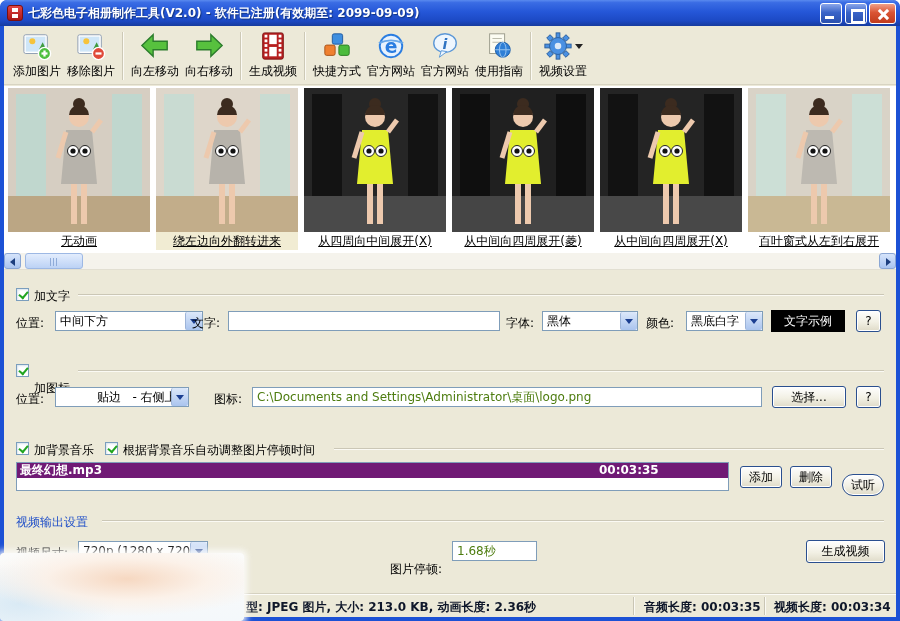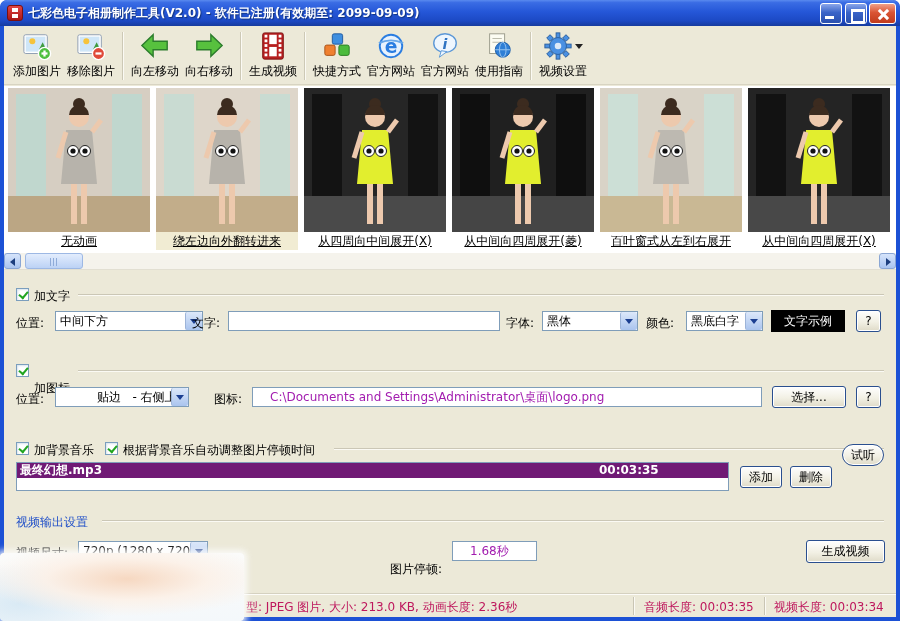--- a/index.html
+++ b/index.html
@@ -57,36 +57,36 @@
   .cb{position:absolute;width:13px;height:13px;background:#fff;border:1px solid #7b9ebd;box-shadow:inset 1px 1px 2px #d8e4ee;}
   .cb::after{content:"";position:absolute;left:2px;top:2px;width:7px;height:4px;
     border-left:2px solid #21a521;border-bottom:2px solid #21a521;transform:rotate(-50deg);}
   .groupline{position:absolute;height:0;border-top:1px solid #cbc7b6;border-bottom:1px solid #fbfaf4;}
   .xp-select{position:absolute;height:20px;background:#fff;border:1px solid #7f9db9;font-size:12px;
     line-height:18px;padding-left:4px;overflow:hidden;white-space:nowrap;cursor:default;}
   .xp-select .arrow{position:absolute;right:0;top:0;width:17px;height:18px;
     background:linear-gradient(180deg,#dce8fa,#aac4ee);border-left:1px solid #9db4d8;border-radius:2px;}
   .xp-select .arrow::after{content:"";position:absolute;left:4px;top:7px;width:0;height:0;
     border-left:4px solid transparent;border-right:4px solid transparent;border-top:5px solid #1b3f91;}
-  .xp-input{position:absolute;height:20px;background:#fff;border:1px solid #7f9db9;font-size:12px;padding:1px 17px;color:#a21caf;}
+  .xp-input{position:absolute;height:20px;background:#fff;border:1px solid #7f9db9;font-size:12px;padding:1px 4px;color:#4d7c0f;}
   .xp-btn{position:absolute;height:22px;font-size:12px;text-align:center;line-height:20px;cursor:default;
     border:1px solid #2a4f8f;border-radius:3px;background:linear-gradient(180deg,#fefefe,#f2f0e4 55%,#dfdbc8);
     box-shadow:inset 0 0 0 1px #fff;}
   .sample-box{position:absolute;background:#000;color:#fff;font-size:12px;text-align:center;line-height:22px;}
   .section-title{position:absolute;font-size:12px;color:#2150c8;white-space:nowrap;}
   
   .music-list{position:absolute;left:16px;top:462px;width:713px;height:29px;background:#fff;border:1px solid #7f9db9;}
   .music-row{position:relative;height:15px;line-height:15px;font-size:12px;}
   .music-row.selected{background:#701a75;color:#fff;font-weight:bold;}
   .music-row .mname{position:absolute;left:3px;top:0;}
   .music-row .mdur{position:absolute;left:582px;top:0;}
   
   .statusbar{position:absolute;left:4px;top:593px;width:892px;height:24px;background:#ece9d8;
     border-top:1px solid #d5d1c0;box-shadow:inset 0 1px 0 #fdfcf8;font-size:12px;}
-  .statusbar .stext{position:absolute;top:5px;white-space:nowrap;color:#be185d;}
+  .statusbar .stext{position:absolute;top:5px;white-space:nowrap;color:#0f172a;font-weight:bold;}
   .ssep{position:absolute;top:3px;width:2px;height:18px;border-left:1px solid #c9c5b4;border-right:1px solid #fbfaf4;}
   
   .blur-overlay{position:absolute;left:0;top:553px;width:244px;height:68px;border-radius:3px;
     background:
       radial-gradient(60% 55% at 52% 38%, rgba(246,214,190,.95) 0%, rgba(252,240,230,.85) 55%, rgba(252,240,230,0) 100%),
       radial-gradient(40% 60% at 8% 75%, rgba(214,232,244,.9) 0%, rgba(214,232,244,0) 100%),
       linear-gradient(180deg,#fbfbfa,#f4f8fb);
     box-shadow:0 0 6px 3px rgba(252,252,251,.9);}
 </style>
 </head>
@@ -321,61 +321,61 @@
           <path d="M84 44 L93 32" stroke="#edc9ad" stroke-width="5" fill="none"></path>
           <rect x="63" y="96" width="6" height="40" fill="#edc9ad"></rect>
           <rect x="73" y="96" width="6" height="40" fill="#edc9ad"></rect>
           <circle cx="65" cy="63" r="5.5" fill="#fff" stroke="#222"></circle>
           <circle cx="77" cy="63" r="5.5" fill="#fff" stroke="#222"></circle>
           <circle cx="65" cy="63" r="2.6" fill="#111"></circle>
           <circle cx="77" cy="63" r="2.6" fill="#111"></circle>
         </svg>
       <div class="thumb-caption">从中间向四周展开(菱)</div>
     </div>
+    <div class="thumb" style="--bg: #242424; --pane: #0f0f0f; --floor: #484848; --dress: #e2ee2e;">
+      <svg viewBox="0 0 142 144">
+          <rect width="142" height="144" style="fill:var(--bg)"></rect>
+          <rect x="8" y="6" width="30" height="102" style="fill:var(--pane)" opacity=".85"></rect>
+          <rect x="104" y="6" width="30" height="102" style="fill:var(--pane)" opacity=".85"></rect>
+          <rect y="108" width="142" height="36" style="fill:var(--floor)"></rect>
+          <circle cx="71" cy="16" r="6" fill="#3c2b1f"></circle>
+          <circle cx="71" cy="29" r="10" fill="#edc9ad"></circle>
+          <path d="M61 27 a10 10 0 0 1 20 0 Z" fill="#3c2b1f"></path>
+          <path d="M58 42 L84 42 L89 96 L53 96 Z" style="fill:var(--dress)"></path>
+          <path d="M58 44 L50 70" stroke="#edc9ad" stroke-width="5" fill="none"></path>
+          <path d="M84 44 L93 32" stroke="#edc9ad" stroke-width="5" fill="none"></path>
+          <rect x="63" y="96" width="6" height="40" fill="#edc9ad"></rect>
+          <rect x="73" y="96" width="6" height="40" fill="#edc9ad"></rect>
+          <circle cx="65" cy="63" r="5.5" fill="#fff" stroke="#222"></circle>
+          <circle cx="77" cy="63" r="5.5" fill="#fff" stroke="#222"></circle>
+          <circle cx="65" cy="63" r="2.6" fill="#111"></circle>
+          <circle cx="77" cy="63" r="2.6" fill="#111"></circle>
+        </svg>
+      <div class="thumb-caption">从中间向四周展开(X)</div>
+    </div>
     <div class="thumb" style="--bg: #d9d3c7; --pane: #c9e0d8; --floor: #c9b894; --dress: #bdb9b1;">
       <svg viewBox="0 0 142 144">
           <rect width="142" height="144" style="fill:var(--bg)"></rect>
           <rect x="8" y="6" width="30" height="102" style="fill:var(--pane)" opacity=".85"></rect>
           <rect x="104" y="6" width="30" height="102" style="fill:var(--pane)" opacity=".85"></rect>
           <rect y="108" width="142" height="36" style="fill:var(--floor)"></rect>
           <circle cx="71" cy="16" r="6" fill="#3c2b1f"></circle>
           <circle cx="71" cy="29" r="10" fill="#edc9ad"></circle>
           <path d="M61 27 a10 10 0 0 1 20 0 Z" fill="#3c2b1f"></path>
           <path d="M58 42 L84 42 L89 96 L53 96 Z" style="fill:var(--dress)"></path>
           <path d="M58 44 L50 70" stroke="#edc9ad" stroke-width="5" fill="none"></path>
           <path d="M84 44 L93 32" stroke="#edc9ad" stroke-width="5" fill="none"></path>
           <rect x="63" y="96" width="6" height="40" fill="#edc9ad"></rect>
           <rect x="73" y="96" width="6" height="40" fill="#edc9ad"></rect>
           <circle cx="65" cy="63" r="5.5" fill="#fff" stroke="#222"></circle>
           <circle cx="77" cy="63" r="5.5" fill="#fff" stroke="#222"></circle>
           <circle cx="65" cy="63" r="2.6" fill="#111"></circle>
           <circle cx="77" cy="63" r="2.6" fill="#111"></circle>
         </svg>
       <div class="thumb-caption">百叶窗式从左到右展开</div>
-    </div>
-    <div class="thumb" style="--bg: #242424; --pane: #0f0f0f; --floor: #484848; --dress: #e2ee2e;">
-      <svg viewBox="0 0 142 144">
-          <rect width="142" height="144" style="fill:var(--bg)"></rect>
-          <rect x="8" y="6" width="30" height="102" style="fill:var(--pane)" opacity=".85"></rect>
-          <rect x="104" y="6" width="30" height="102" style="fill:var(--pane)" opacity=".85"></rect>
-          <rect y="108" width="142" height="36" style="fill:var(--floor)"></rect>
-          <circle cx="71" cy="16" r="6" fill="#3c2b1f"></circle>
-          <circle cx="71" cy="29" r="10" fill="#edc9ad"></circle>
-          <path d="M61 27 a10 10 0 0 1 20 0 Z" fill="#3c2b1f"></path>
-          <path d="M58 42 L84 42 L89 96 L53 96 Z" style="fill:var(--dress)"></path>
-          <path d="M58 44 L50 70" stroke="#edc9ad" stroke-width="5" fill="none"></path>
-          <path d="M84 44 L93 32" stroke="#edc9ad" stroke-width="5" fill="none"></path>
-          <rect x="63" y="96" width="6" height="40" fill="#edc9ad"></rect>
-          <rect x="73" y="96" width="6" height="40" fill="#edc9ad"></rect>
-          <circle cx="65" cy="63" r="5.5" fill="#fff" stroke="#222"></circle>
-          <circle cx="77" cy="63" r="5.5" fill="#fff" stroke="#222"></circle>
-          <circle cx="65" cy="63" r="2.6" fill="#111"></circle>
-          <circle cx="77" cy="63" r="2.6" fill="#111"></circle>
-        </svg>
-      <div class="thumb-caption">从中间向四周展开(X)</div>
     </div>
   </div>
 
   <div class="hscroll">
     <div class="sb-btn left">
         <span class="tri-l"></span>
       </div>
     <div class="sb-thumb"></div>
     <div class="sb-btn right">
         <span class="tri-r"></span>
@@ -427,21 +427,21 @@
   <div class="groupline" style="left:334px;top:448px;width:550px;"></div>
 
   <div class="music-list">
     <div class="music-row selected">
       <span class="mname">最终幻想.mp3</span>
       <span class="mdur">00:03:35</span>
     </div>
   </div>
   <div class="xp-btn" style="left:740px;top:466px;width:42px;">添加</div>
   <div class="xp-btn" style="left:790px;top:466px;width:42px;">删除</div>
-  <div class="xp-btn" style="left:842px;top:444px;width:42px;border-radius:11px;">试听</div>
+  <div class="xp-btn" style="left:842px;top:474px;width:42px;border-radius:11px;">试听</div>
 
   <span class="section-title" style="left:16px;top:514px;">视频输出设置</span>
   <div class="groupline" style="left:102px;top:520px;width:782px;"></div>
 
   <span class="lbl" style="left:16px;top:545px;">视频尺寸:</span>
   <div class="xp-select" style="left:78px;top:541px;width:130px;">
     <span>720p (1280 x 720)</span>
     <span class="arrow"></span>
   </div>
   <span class="lbl" style="left:390px;top:545px;margin-top:16px;">图片停顿:</span>

